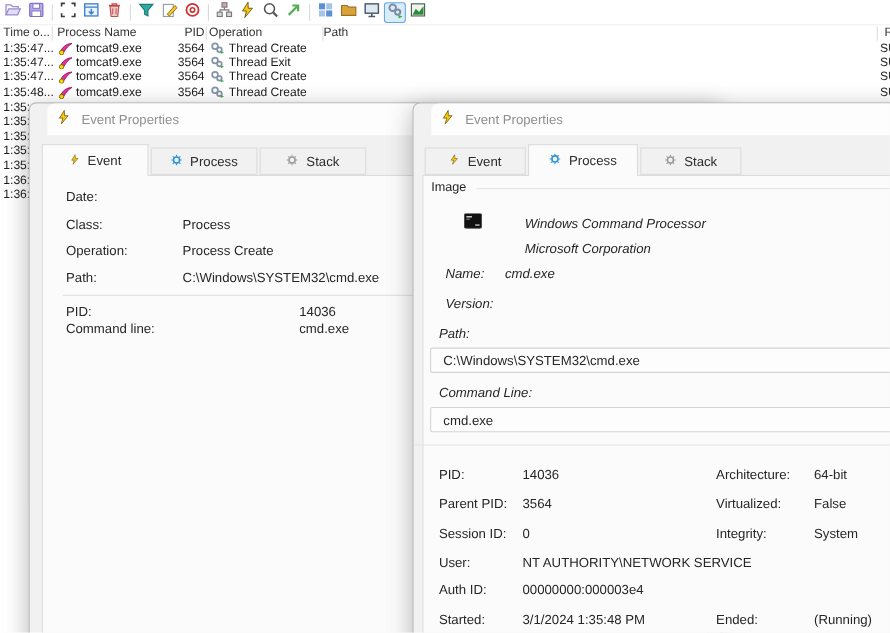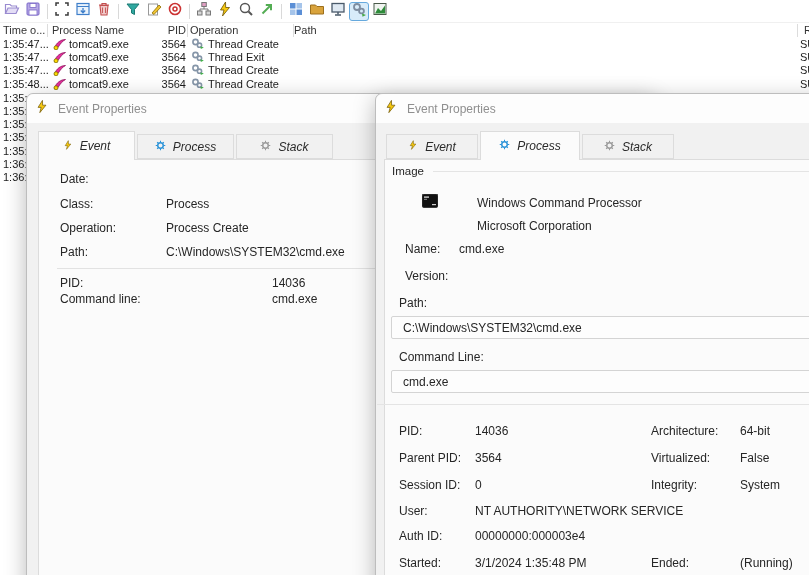--- a/index.html
+++ b/index.html
@@ -25,25 +25,25 @@
   .c-picon { left:53px; top:0px; }
   .c-proc { left:69px; }
   .c-pid  { left:150px; width:36px; text-align:right; }
   .c-opicon { left:191px; top:1px; }
   .c-op { left:208px; }
   .c-res { left:800px; }
 
   
   .dlg { position:absolute; background:#f1f1f1; border:1px solid #bdbdbd;
     border-radius:7px 7px 0 0; box-shadow:0 6px 22px rgba(0,0,0,.28); }
-  .titlebar { position:absolute; top:0; left:0; right:0; height:29px;
+  .titlebar { position:absolute; top:0; left:16px; right:0; height:29px;
     display:flex; align-items:center; gap:9px; padding-left:8px;
     background:#fdfdfd; border-radius:7px 7px 0 0; }
   .titlebar .ttl { font-size:12px; color:#8f8f8f; }
-  .tabs { position:absolute; top:37px; display:flex; align-items:flex-end; gap:2px; height:28px; z-index:3;font-style:italic; }
+  .tabs { position:absolute; top:37px; display:flex; align-items:flex-end; gap:2px; height:28px; z-index:3; }
   .tab { height:25px; display:flex; align-items:center; justify-content:center; gap:7px;
     background:#f1f1f1; border:1px solid #dcdcdc; font-size:12px; color:#2b2b2b; }
   .tab.selected { height:29px; margin-bottom:-1px; background:#fbfbfb; border-bottom:none; z-index:4; }
   .tabpage { position:absolute; top:65px; bottom:0; background:#fbfbfb;
     border:1px solid #dcdcdc; border-bottom:none; z-index:2; }
 
   
   .dlg-event { left:26px; top:93px; width:630px; height:560px; z-index:10; }
   .dlg-event .tabs { left:11px; }
   .dlg-event .tab { width:97px; }
@@ -53,21 +53,21 @@
   .evrow .lbl { width:106px; }
   .evsep { border-top:1px solid #e2e2e2; margin:3px 20px 6px 18px; }
   .evrow2 { display:flex; height:16.4px; align-items:center; padding-left:21px;
     font-size:12px; color:#262626; }
   .evrow2 .lbl { width:212px; }
 
   
   .dlg-process { left:375px; top:93px; width:520px; height:520px; z-index:20; }
   .dlg-process .tabs { left:10px; }
   .dlg-process .tabpage { left:8px; right:-10px; }
-  .pp { position:absolute; font-size:12px; color:#262626; white-space:nowrap; }
+  .pp { position:absolute; font-size:12px; color:#262626; white-space:nowrap;font-style:italic; }
   .group-head { position:absolute; top:5px; left:7px; right:14px;
     display:flex; align-items:center; gap:9px; font-size:11.5px; color:#262626; }
   .group-head::after { content:""; flex:1; border-top:1px solid #e4e4e4; }
   .inputbox { position:absolute; left:6px; right:-20px; height:23px;
     background:#fdfdfd; border:1px solid #d4d4d4; border-radius:2px;
     font-size:12px; color:#262626; display:flex; align-items:center; padding-left:11px; }
   .psep { position:absolute; left:-8px; right:-10px; top:244px; border-top:1px solid #e4e4e4; }
   .drow { position:absolute; left:14px; right:0; height:15px; font-size:12px; color:#262626; }
   .drow span { position:absolute; top:0; line-height:15px; white-space:nowrap; }
   .dl1 { left:0; } .dv1 { left:76px; } .dl2 { left:252px; } .dv2 { left:341px; }

